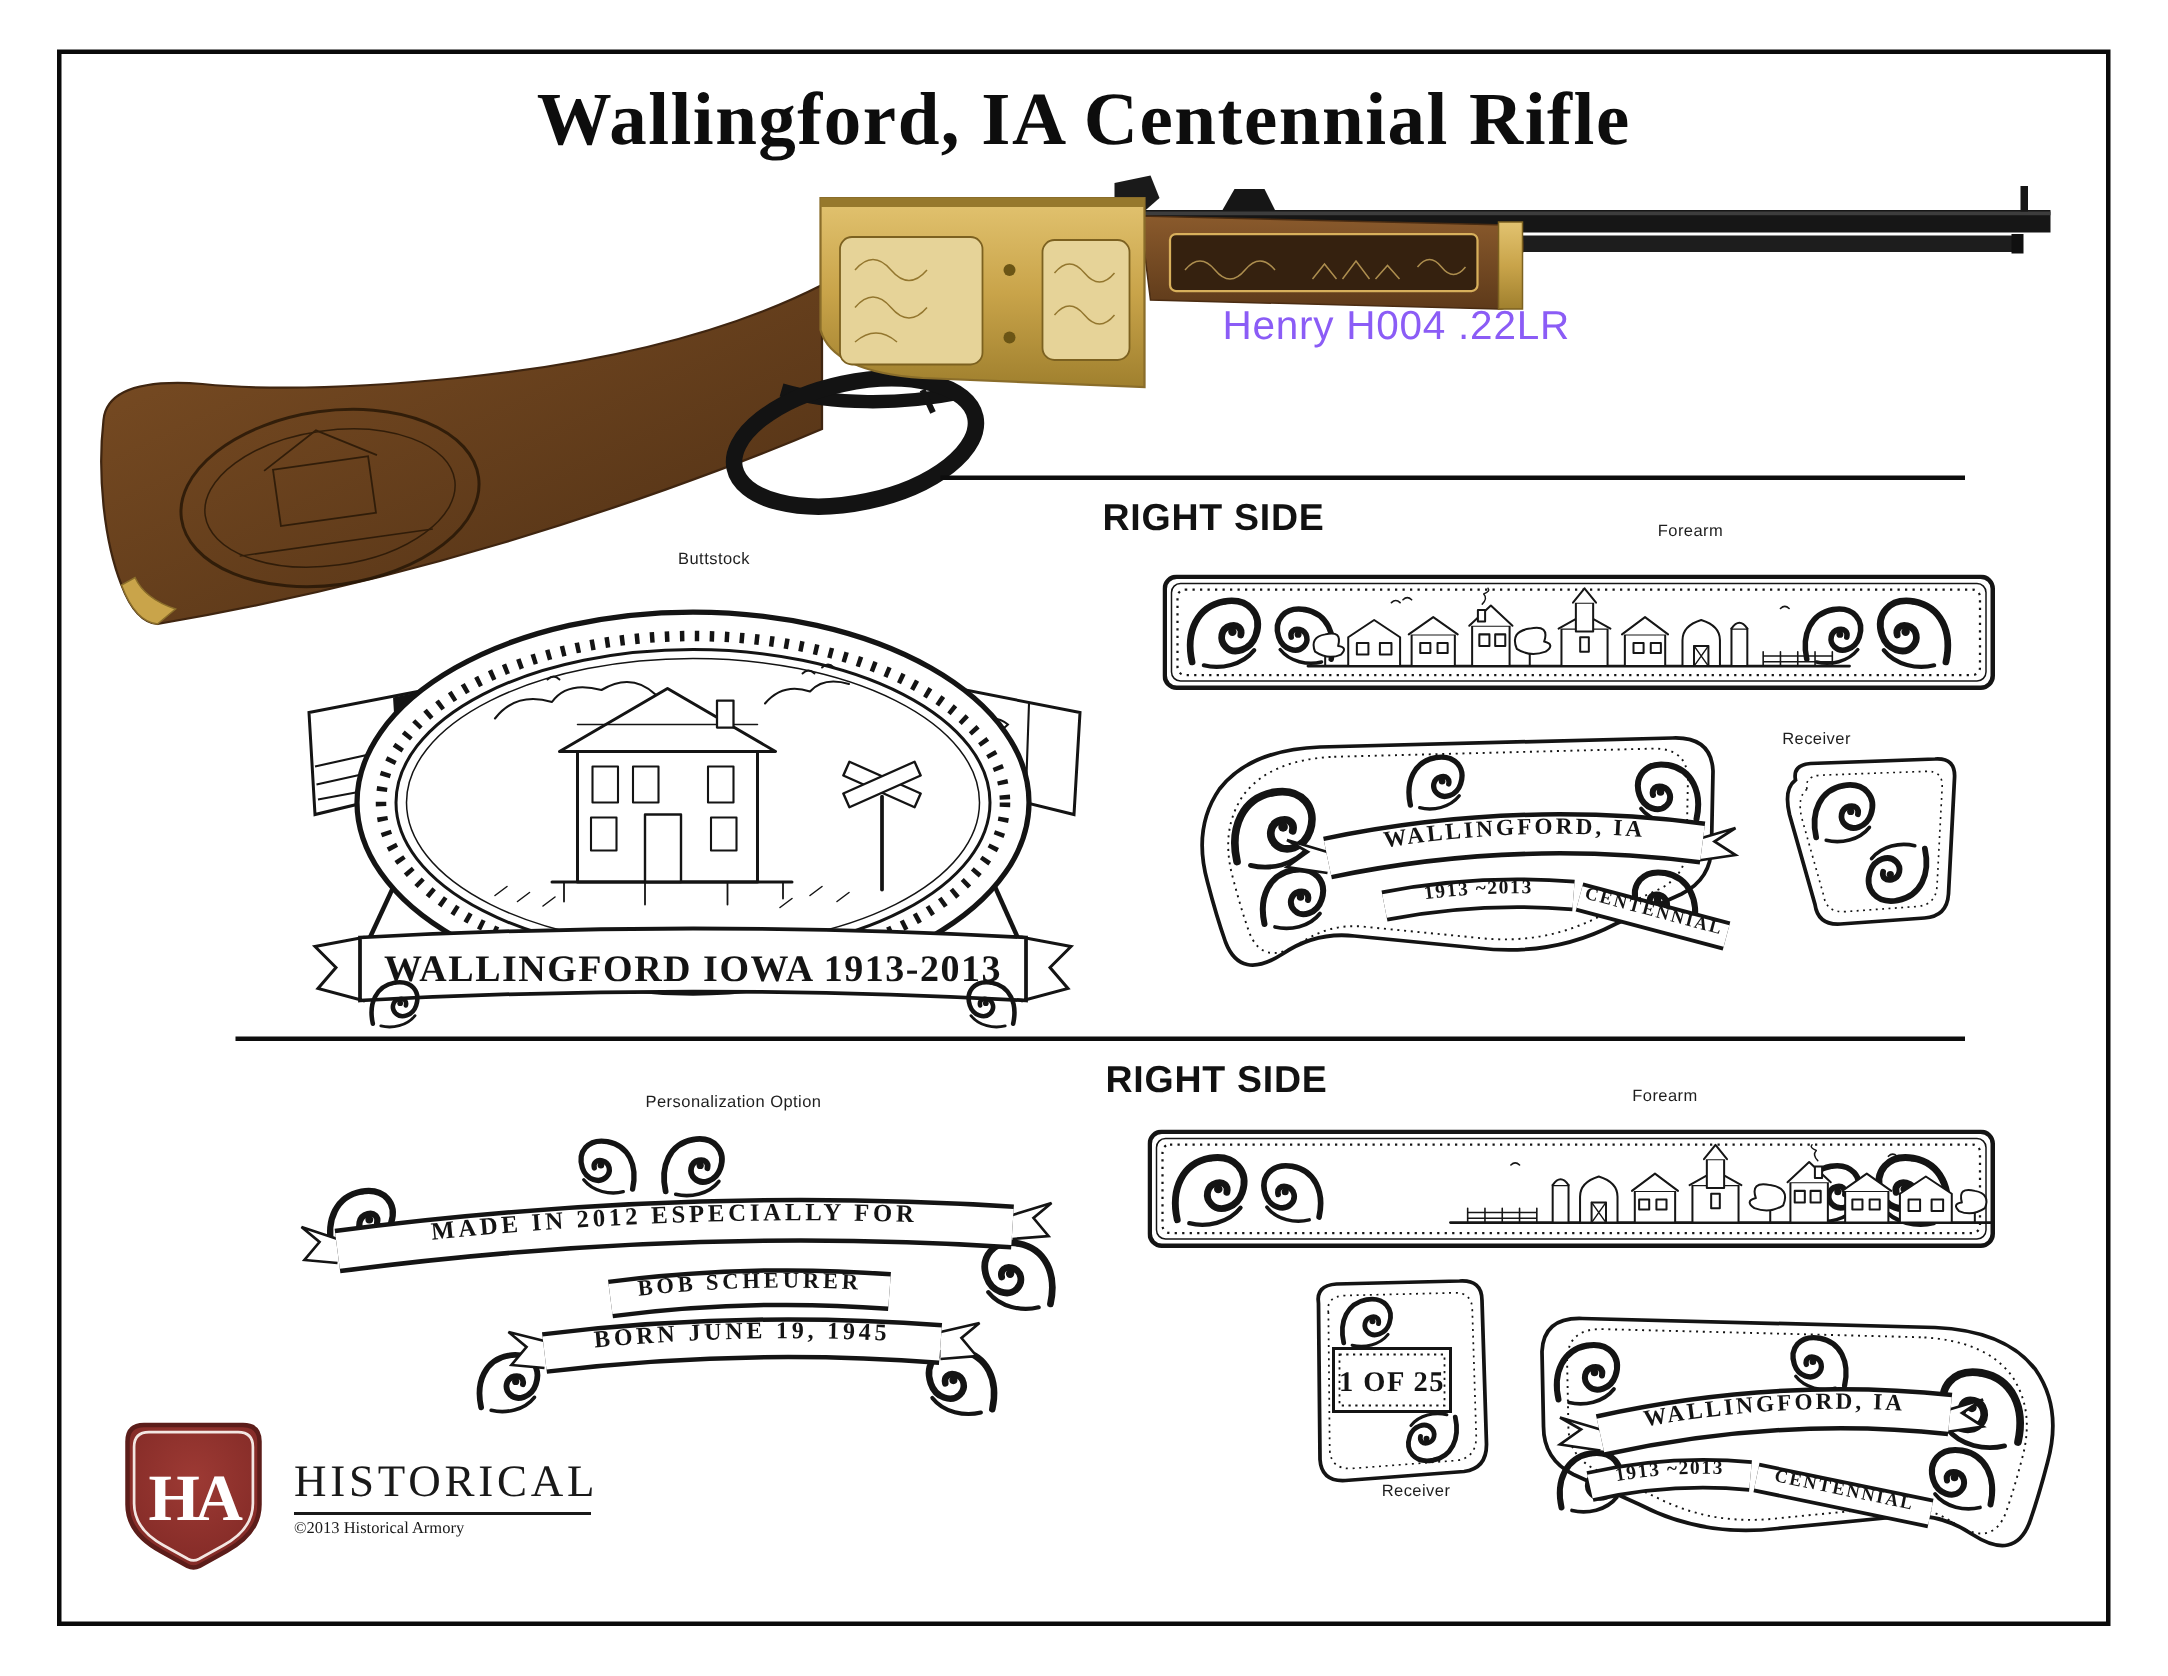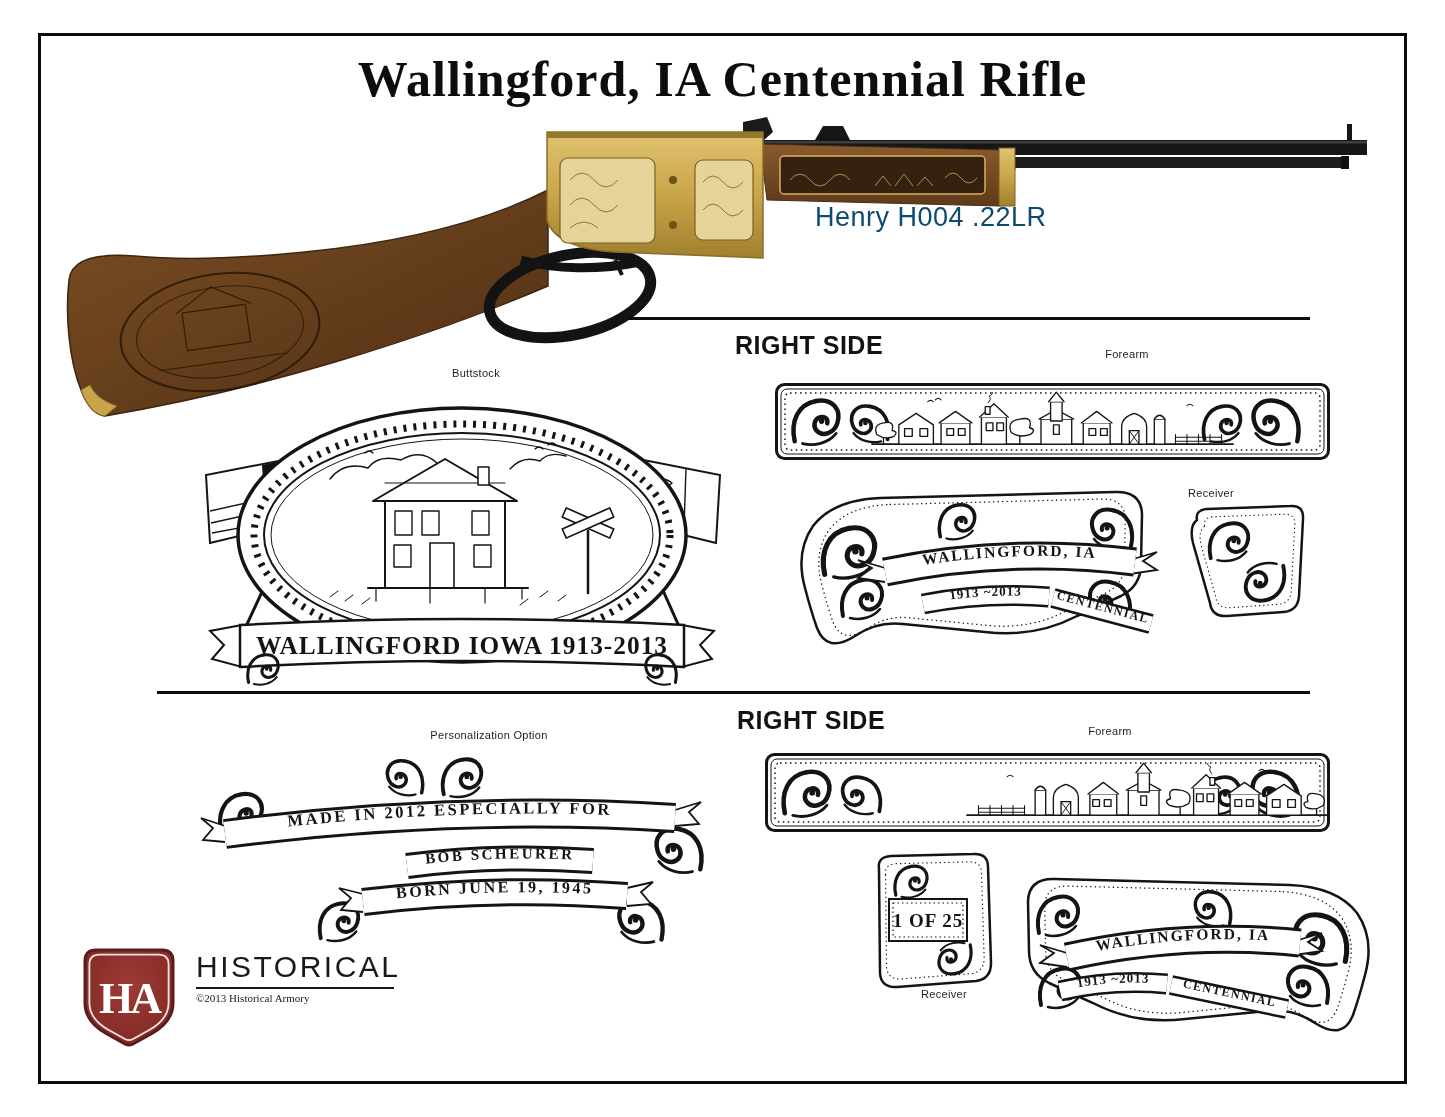--- a/index.html
+++ b/index.html
@@ -3,29 +3,29 @@
 <meta charset="utf-8">
 <style>
   * { margin:0; padding:0; box-sizing:border-box; }
   html,body { background:#ffffff; }
   body { font-family:"Liberation Sans", sans-serif; color:#141414; }
   .page { position:relative; width:1445px; height:1117px; background:#ffffff; overflow:hidden; }
   .frame { position:absolute; left:38px; top:33px; right:38px; bottom:33px; border:3px solid #0a0a0a; }
   .abs { position:absolute; }
   .page-title { position:absolute; top:50px; left:0; width:100%; text-align:center;
                 font-family:"Liberation Serif", serif; font-weight:bold; font-size:50px; color:#0d0d0d; letter-spacing:1px; }
-  .model-label { position:absolute; font-size:27px; color:#0c4a6e; letter-spacing:0.5px; }
+  .model-label { position:absolute; font-size:27px; color:#8b5cf6; letter-spacing:0.5px; }
   .divider { position:absolute; height:3px; background:#0d0d0d; }
   .heading { position:absolute; font-size:25px; font-weight:bold; color:#121212; letter-spacing:0.5px; }
   .label { position:absolute; transform:translateX(-50%); font-size:11px; color:#1e1e1e; letter-spacing:0.3px; }
   svg { display:block; }
   svg text { font-family:"Liberation Serif", serif; }
   .eng-text { font-weight:bold; fill:#141414; }
   .company { position:absolute; left:196px; top:950px; width:260px; }
-  .company .line { font-family:Liberation Sans, sans-serif; font-size:30px; letter-spacing:2.5px; color:#191919; line-height:34px; }
+  .company .line { font-family:Liberation Serif, serif; font-size:30px; letter-spacing:2.5px; color:#191919; line-height:34px;margin-top:21px; }
   .company .rule { width:198px; height:2px; background:#191919; margin-top:3px; }
   .company .copy { font-family:"Liberation Serif", serif; font-size:11px; color:#191919; margin-top:3px; }
 </style>
 </head>
 <body>
 
 <div class="page">
 
   <svg width="0" height="0" style="position:absolute" aria-hidden="true">
     <defs>

